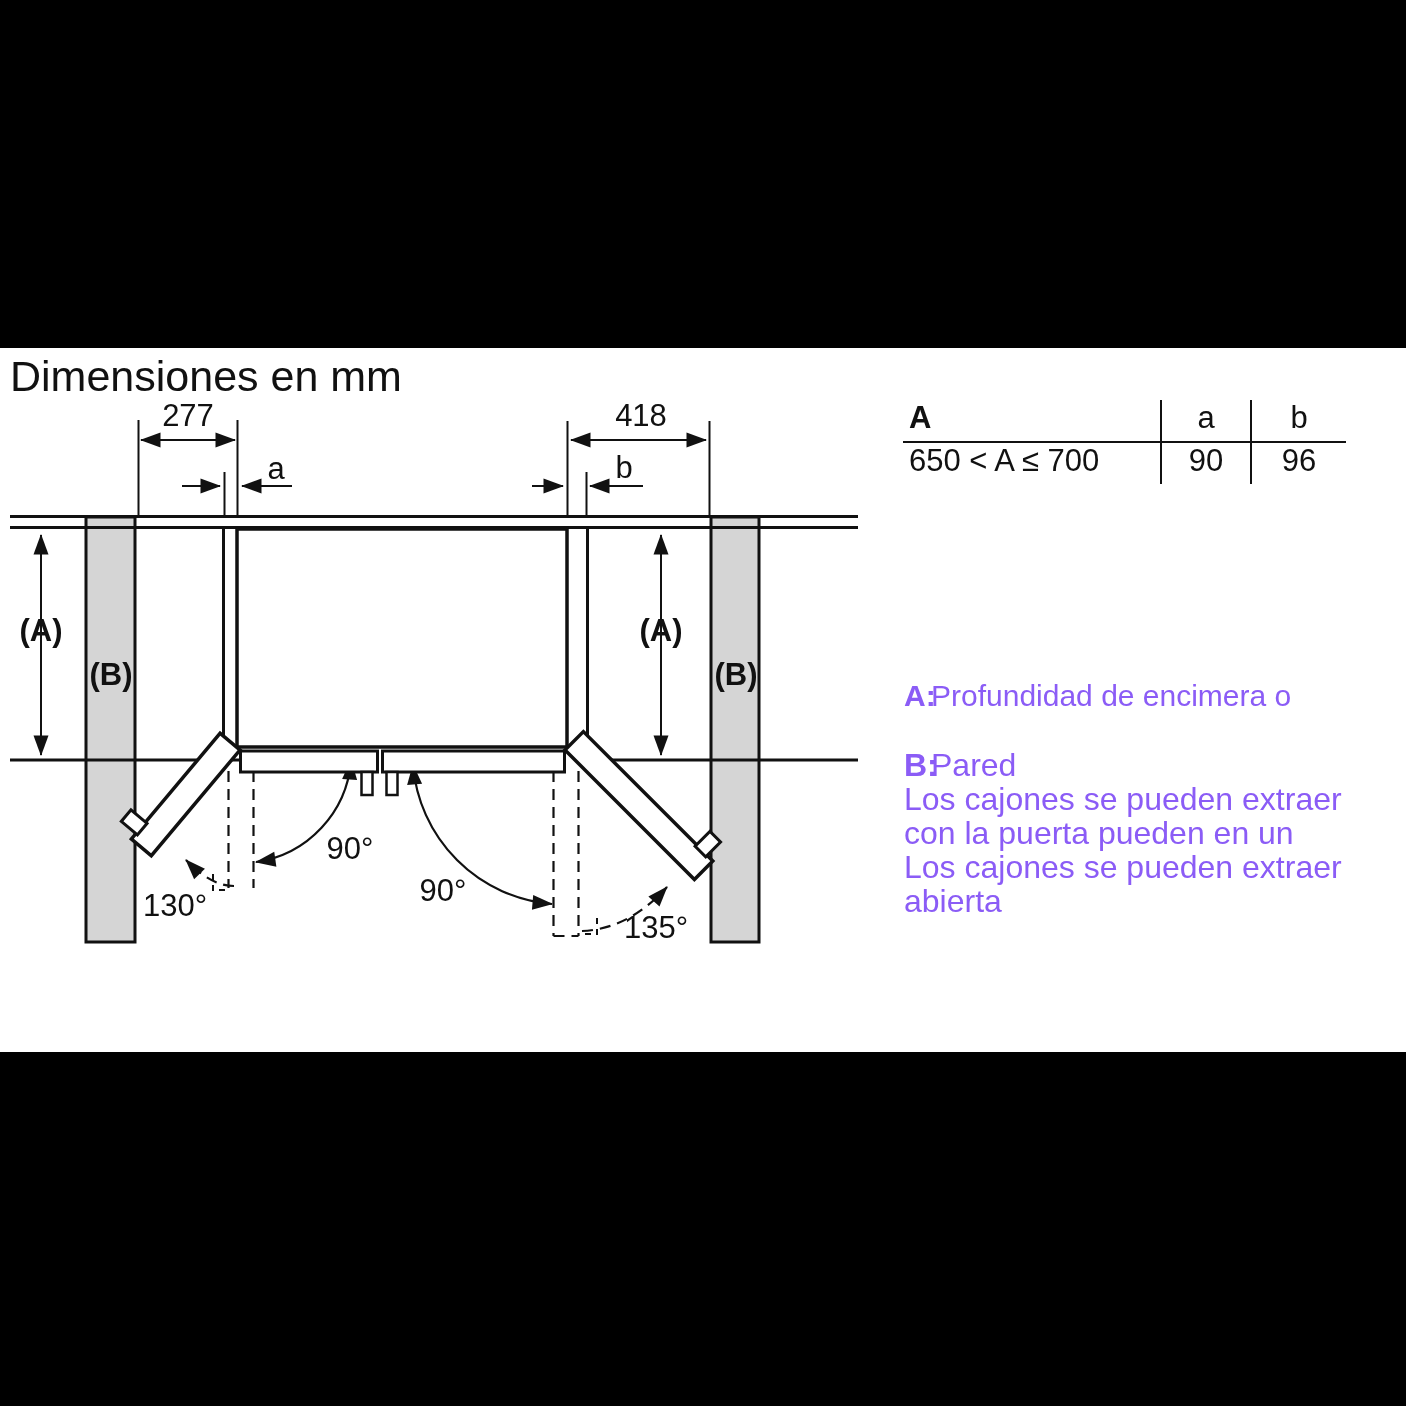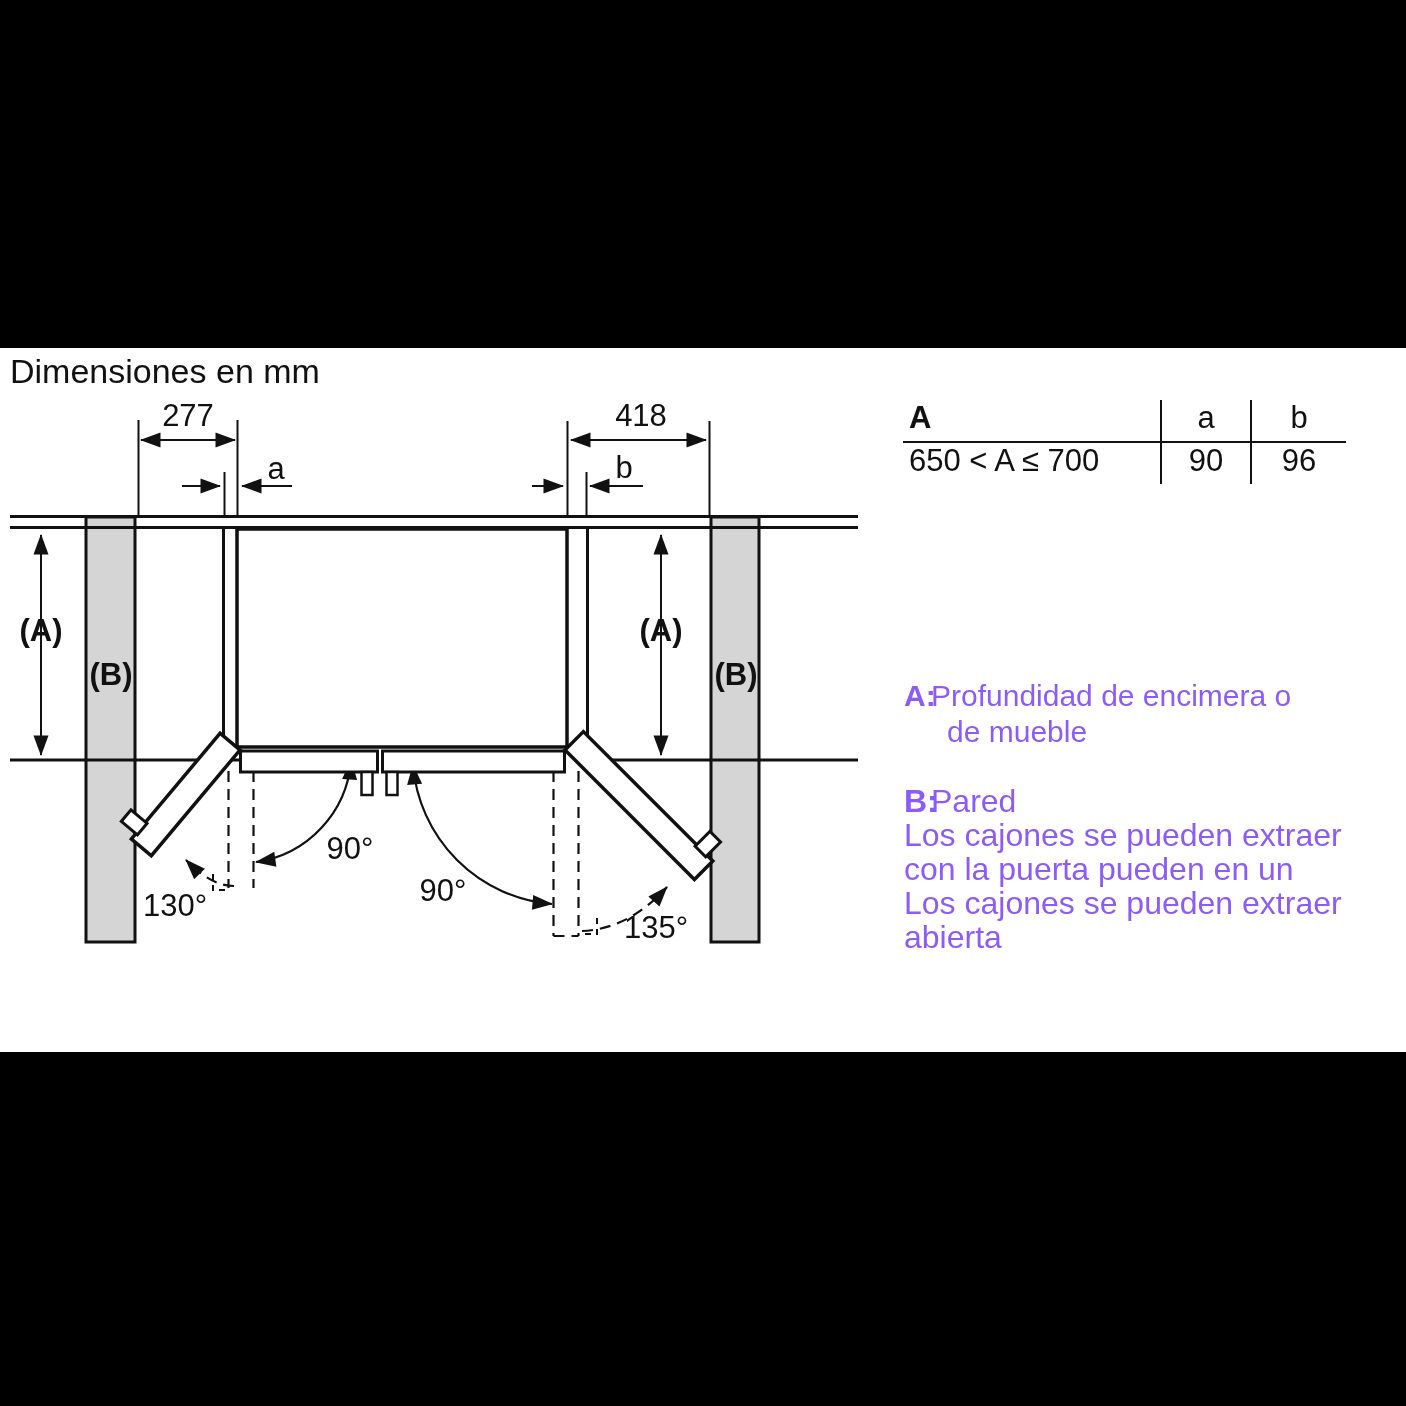--- a/index.html
+++ b/index.html
@@ -1,21 +1,21 @@
 <!DOCTYPE html>
 <html><head>
 <meta charset="utf-8">
 <style>
   html,body{margin:0;padding:0;background:#000;width:1406px;height:1406px;overflow:hidden;
             font-family:"Liberation Sans", sans-serif;}
   #stage{position:absolute;left:0;top:0;width:1406px;height:1406px;background:#000;}
   .paper{position:absolute;left:0;top:348px;width:1406px;height:704px;background:#fff;}
   svg{position:absolute;left:0;top:0;}
   svg *{vector-effect:none;}
-  .page-title{position:absolute;left:10px;top:352px;font-size:34px;color:#111;}
+  .page-title{position:absolute;left:10px;top:352px;font-size:43px;color:#111;}
   
   .dim-table{position:absolute;left:903px;top:400px;border-collapse:collapse;color:#111;}
   .dim-table th,.dim-table td{font-size:31px;font-weight:400;height:40px;box-sizing:border-box;
        padding:0 6px 5px 6px;vertical-align:bottom;white-space:nowrap;}
   .dim-table .c1{width:258px;text-align:left;}
   .dim-table .c2{width:90px;text-align:center;}
   .dim-table .c3{width:95px;text-align:center;}
   .dim-table th.c1{font-weight:700;}
   .dim-table .c2,.dim-table .c3{border-left:2.5px solid #111;}
   .dim-table tbody td{border-top:2.5px solid #111;}
@@ -134,21 +134,20 @@
         <td class="c1">650 &lt; A ≤ 700</td>
         <td class="c2">90</td>
         <td class="c3">96</td>
       </tr>
     </tbody>
   </table>
 
   <div class="legend">
     <div class="lg-a">
       <div><span class="lg-key">A:</span><span>Profundidad de encimera o</span></div>
-      <div class="lg-indent">de mueble</div>
     </div>
     <div class="lg-notes">
       <div><span class="lg-key">B:</span><span>Pared</span></div>
       <div>Los cajones se pueden extraer</div>
       <div>con la puerta pueden en un</div>
       <div>Los cajones se pueden extraer</div>
       <div>abierta</div>
     </div>
   </div>
 </div>

